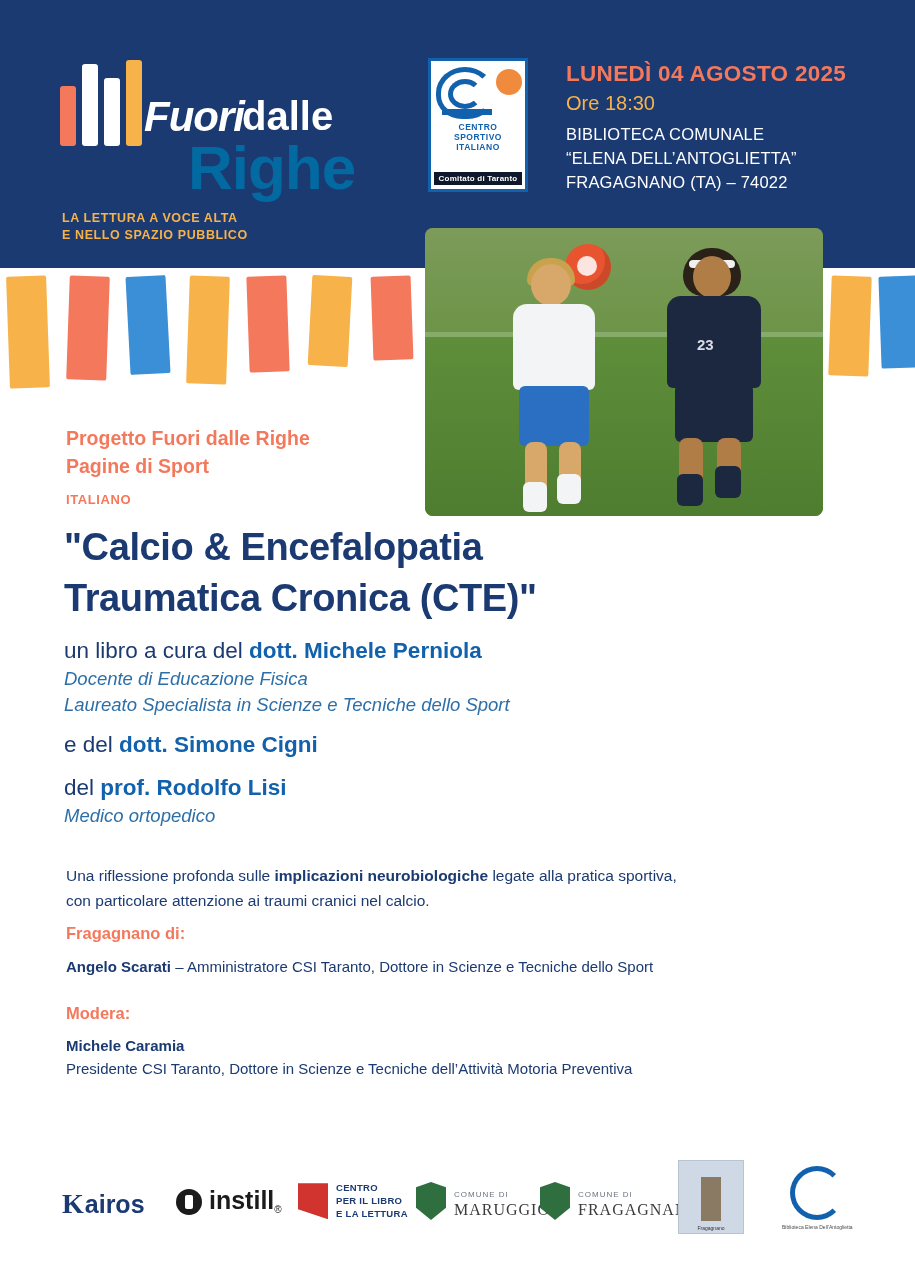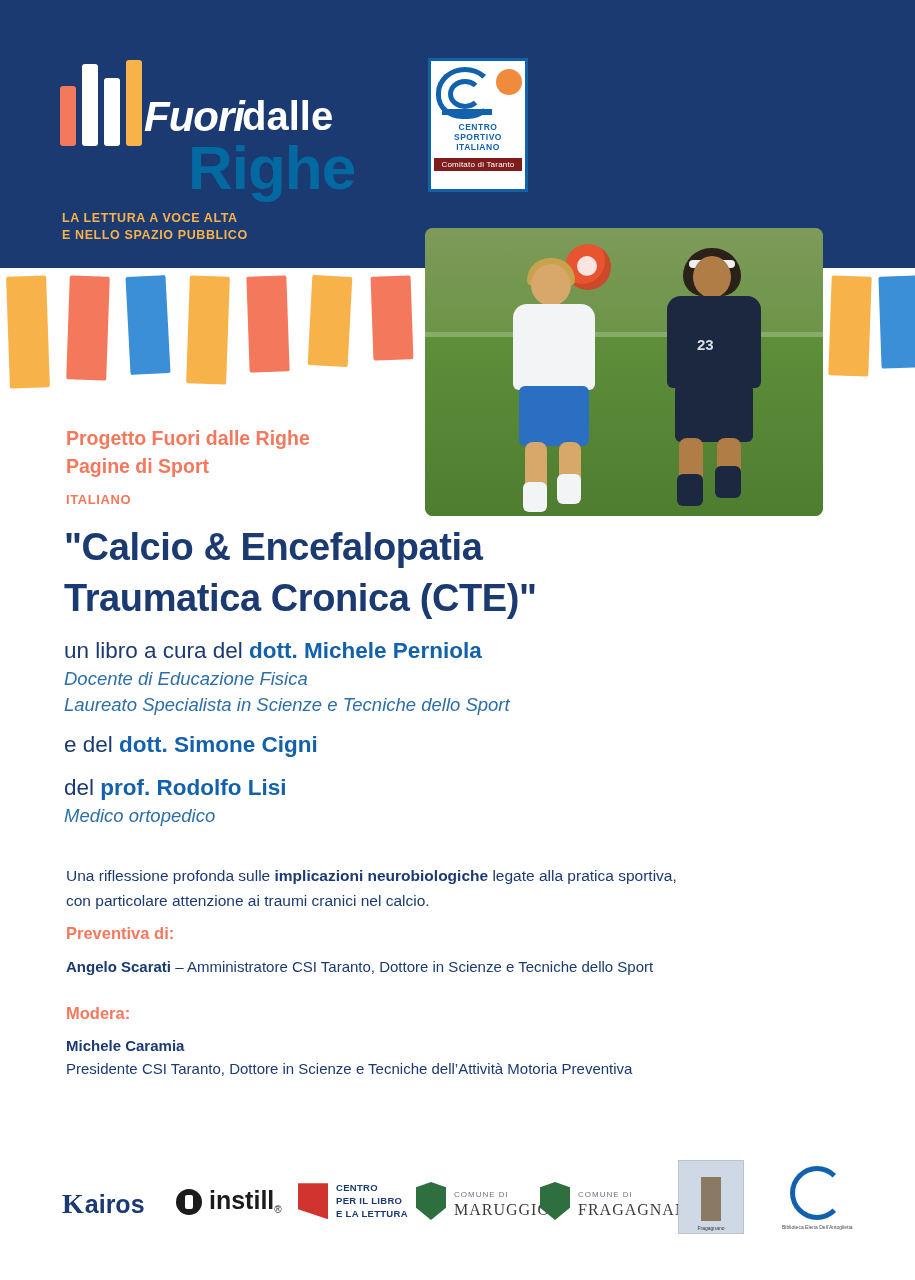--- a/index.html
+++ b/index.html
@@ -96,23 +96,23 @@
   .csi-dot {
     position: absolute; right: 4px; top: 4px;
     width: 26px; height: 26px; border-radius: 50%;
     background: #f08a3c;
   }
   .csi-text {
     font-size: 8.5px; font-weight: bold; color: #1161ad;
     line-height: 1.15; letter-spacing: 0.5px; margin-top: 2px;
   }
   .csi-footer {
-    margin-top: 6px;
-    background: #7f1d1d; color: #ffffff;
-    font-size: 8px; font-weight: normal;
+    margin-top: 20px;
+    background: #0f172a; color: #ffffff;
+    font-size: 8px; font-weight: bold;
     padding: 2px 0; letter-spacing: 0.2px;
   }
 
   
   .event-info { position: absolute; left: 566px; top: 62px; width: 330px; }
   .event-date {
     color: #f4785c; font-size: 22.5px; font-weight: bold;
     letter-spacing: 0.3px; line-height: 1.1;
   }
   .event-time {
@@ -340,20 +340,29 @@
       <div class="csi-dot"></div>
     </div>
     <div class="csi-text">
       <span>CENTRO</span><br>
       <span>SPORTIVO</span><br>
       <span>ITALIANO</span>
     </div>
     <div class="csi-footer">Comitato di Taranto</div>
   </div>
 
+  <div class="event-info">
+    <div class="event-date">LUNEDÌ 04 AGOSTO 2025</div>
+    <div class="event-time">Ore 18:30</div>
+    <div class="event-venue">
+      <span>BIBLIOTECA COMUNALE</span><br>
+      <span>“ELENA DELL’ANTOGLIETTA”</span><br>
+      <span>FRAGAGNANO (TA) – 74022</span>
+    </div>
+  </div>
 
   <div class="flags">
     <div class="flag f1"></div>
       <div class="flag f2"></div>
       <div class="flag f3"></div>
     <div class="flag f4"></div>
       <div class="flag f5"></div>
       <div class="flag f6"></div>
     <div class="flag f7"></div>
       <div class="flag f8"></div>
@@ -413,21 +422,21 @@
       <span>del </span><b>prof. Rodolfo Lisi</b>
     </div>
     <div class="auth-sub">Medico ortopedico</div>
   </div>
 
   <div class="abstract">
     <span>Una riflessione profonda sulle </span><b>implicazioni neurobiologiche</b><span> legate alla pratica sportiva,</span><br>
     <span>con particolare attenzione ai traumi cranici nel calcio.</span>
   </div>
 
-  <div class="section-label lab-intervento">Preventiva di:</div>
+  <div class="section-label lab-intervento">Fragagnano di:</div>
   <div class="speaker spk-1">
     <b>Angelo Scarati</b><span> – Amministratore CSI Taranto, Dottore in Scienze e Tecniche dello Sport</span>
   </div>
 
   <div class="section-label lab-modera">Modera:</div>
   <div class="speaker spk-2">
     <span class="nm">Michele Caramia</span>
     <span>Presidente CSI Taranto, Dottore in Scienze e Tecniche dell’Attività Motoria Preventiva</span>
   </div>
 

